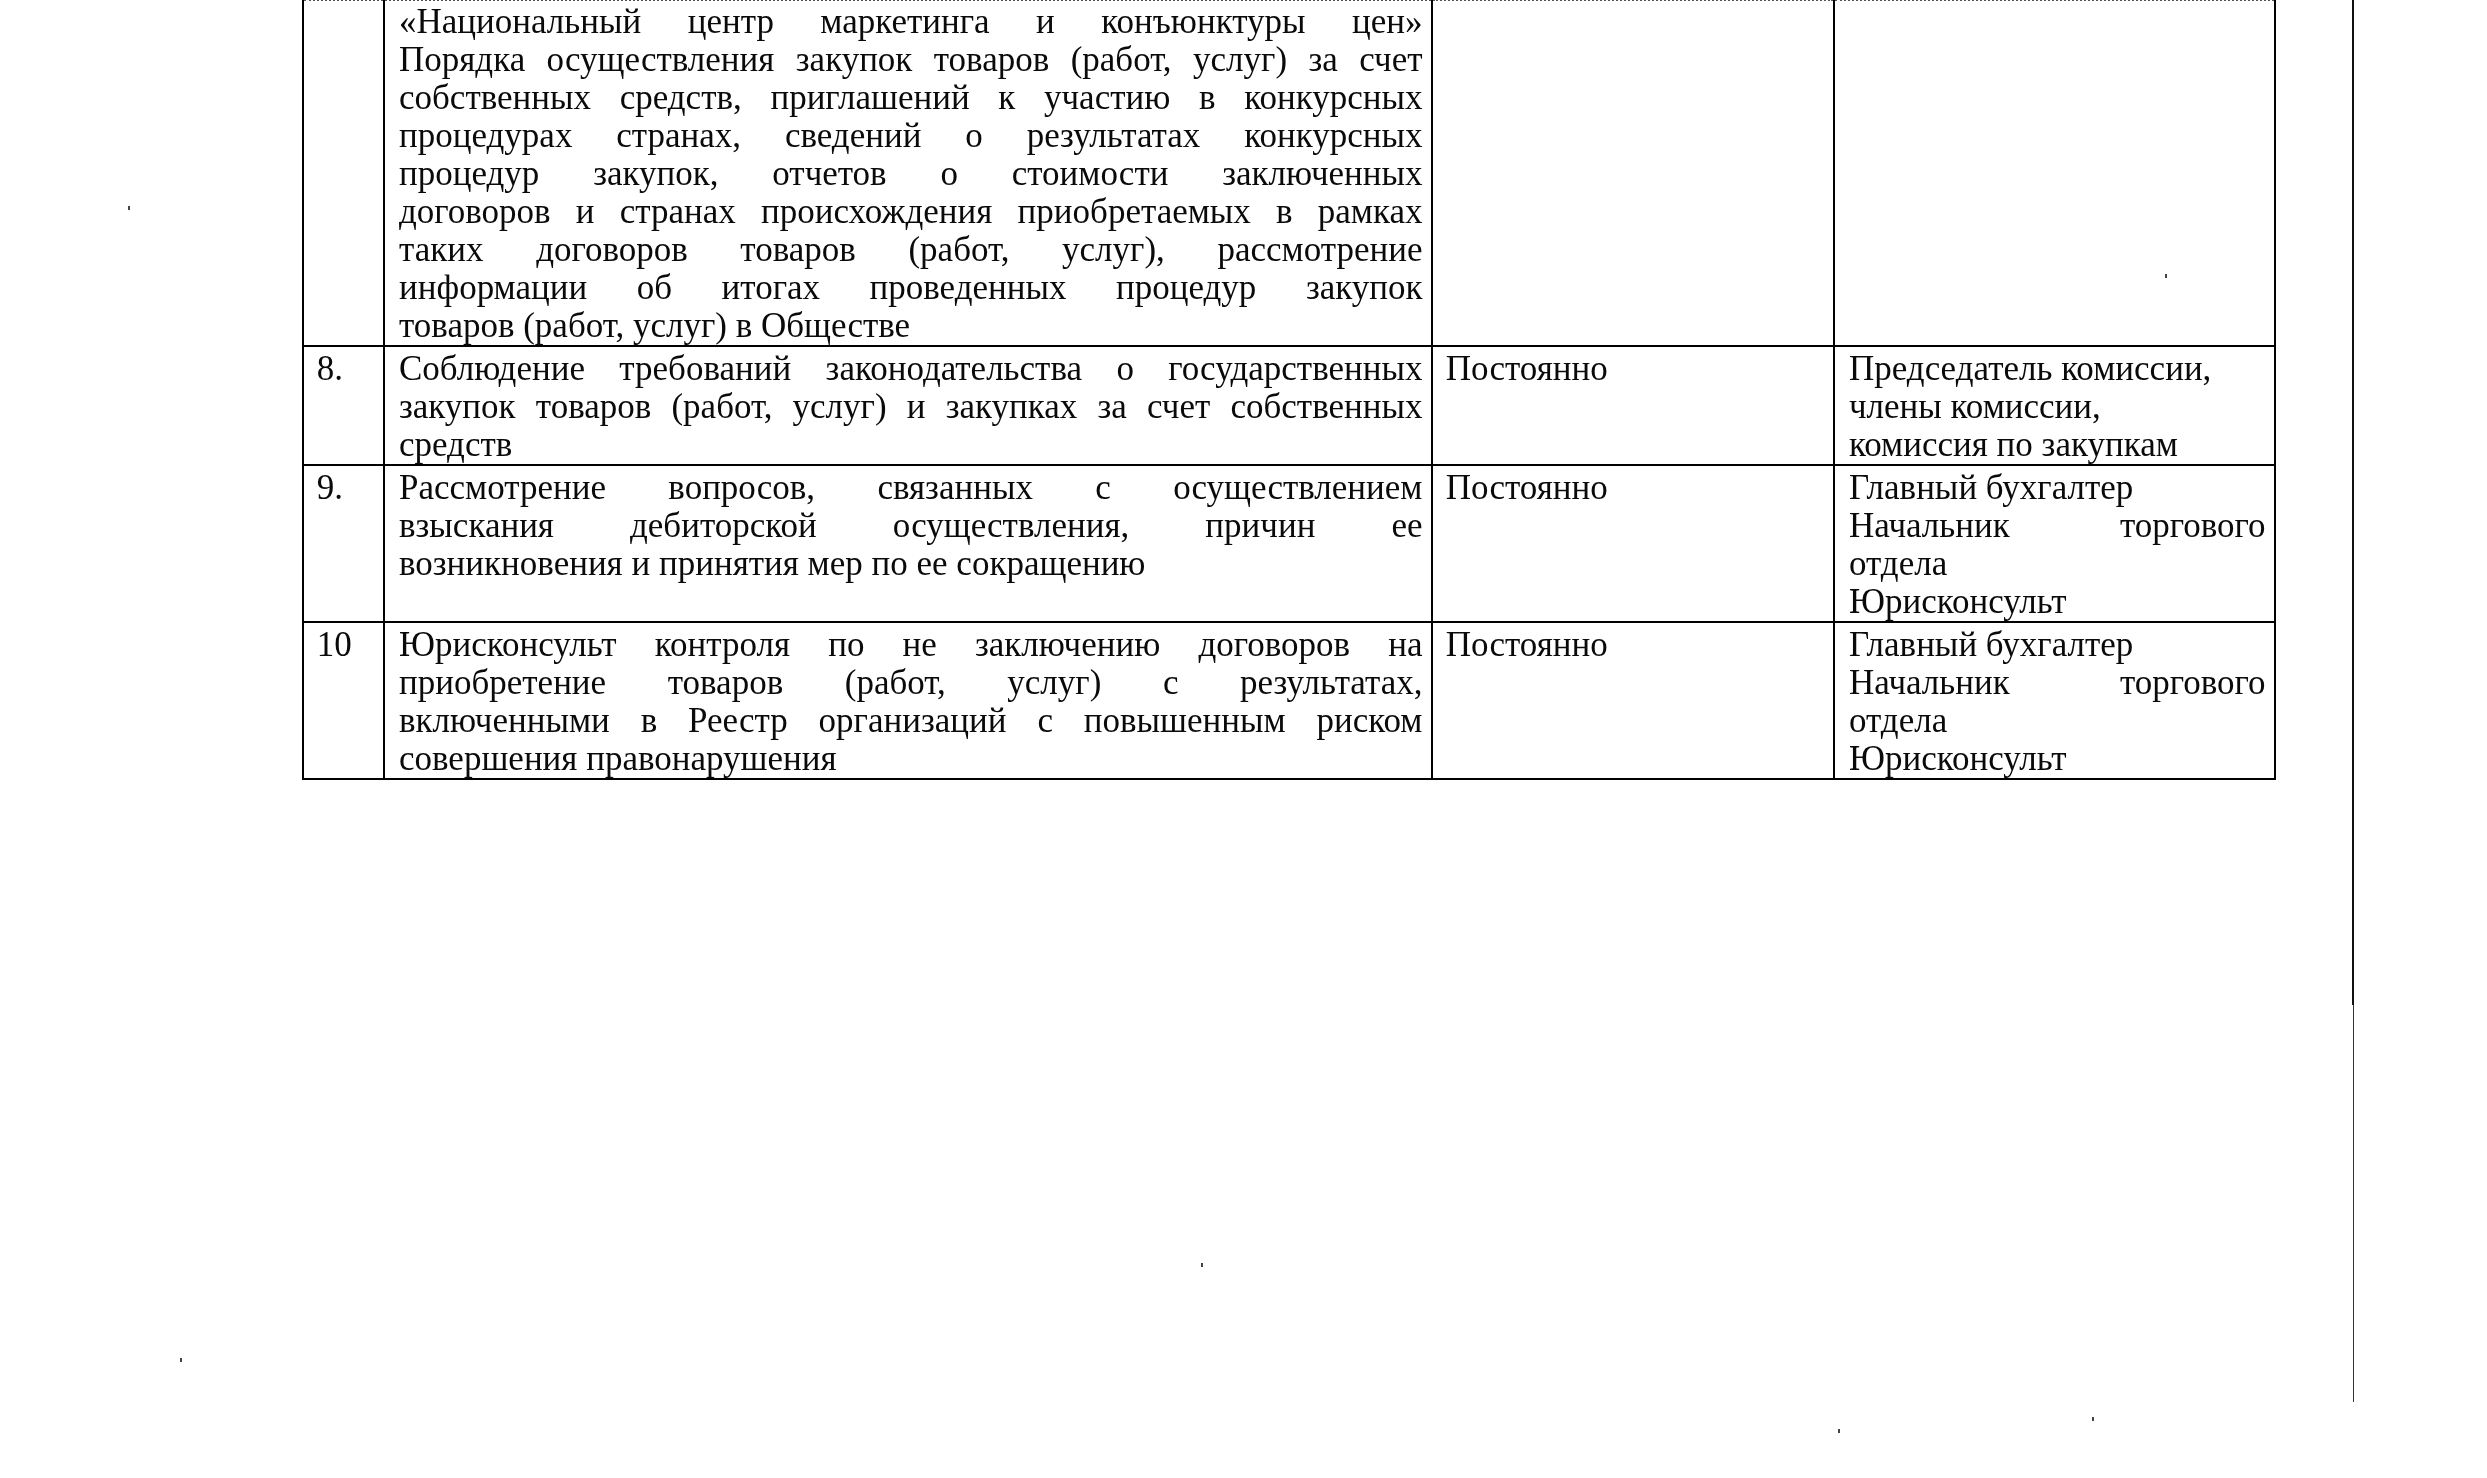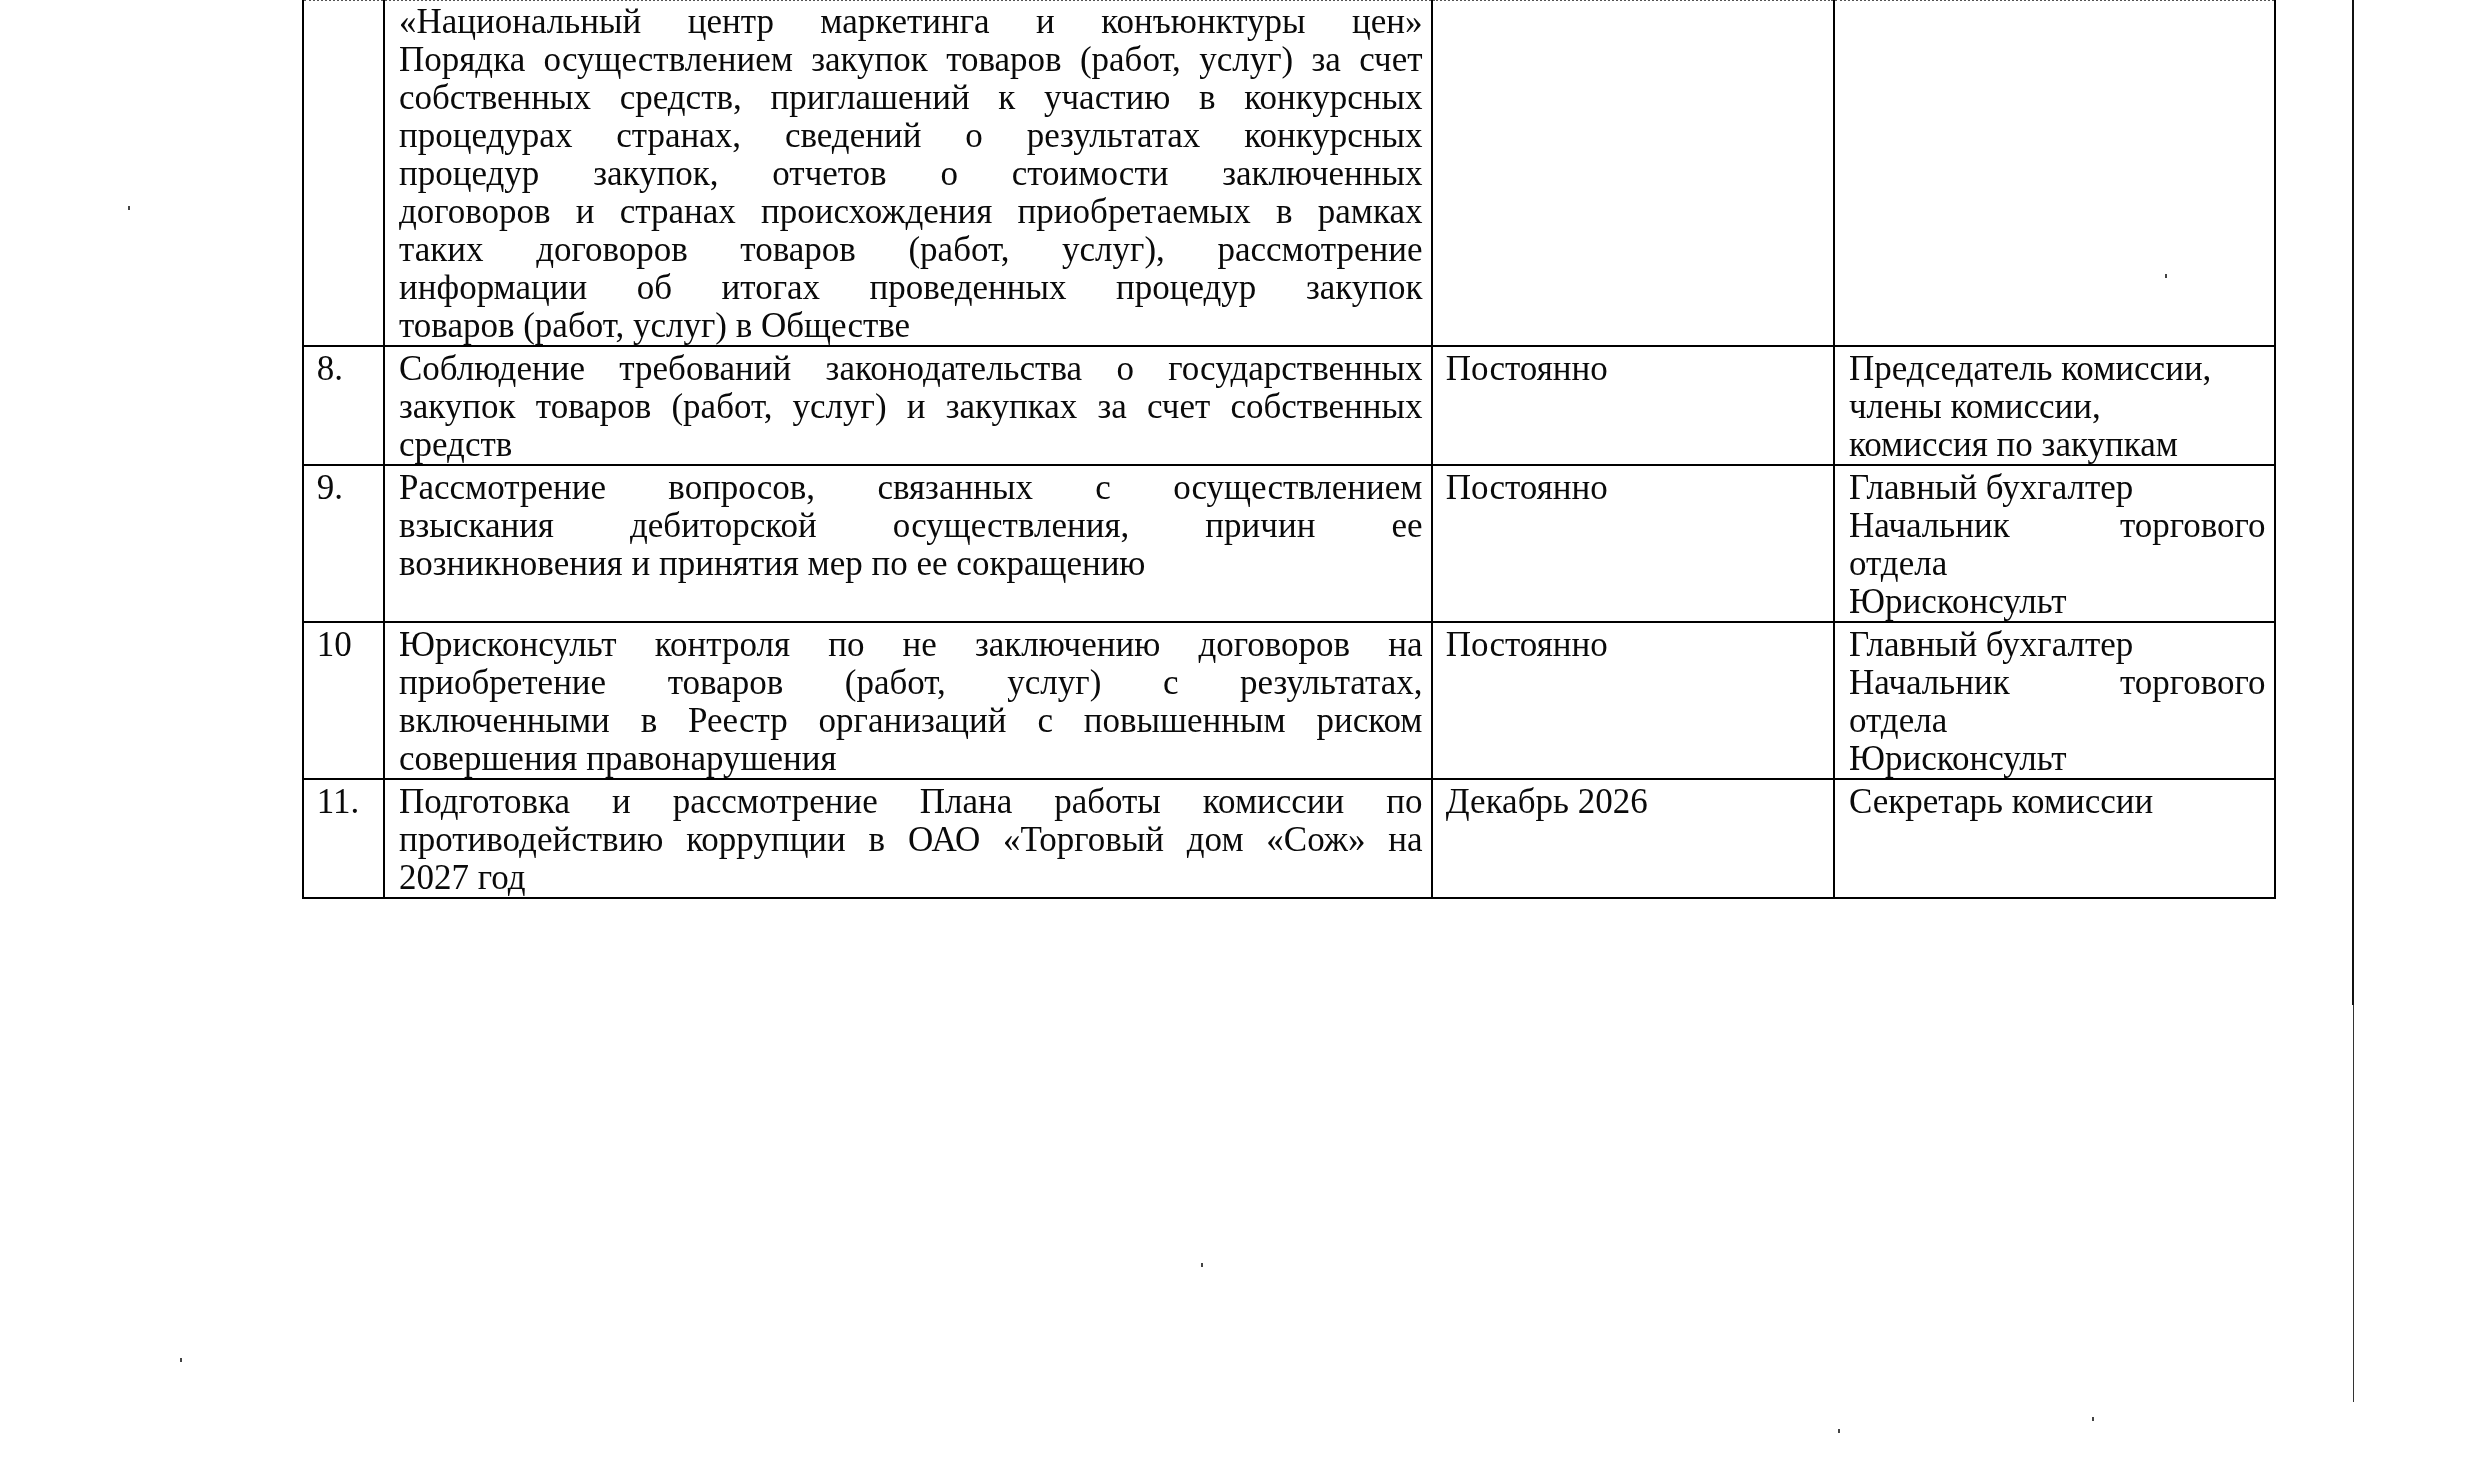--- a/index.html
+++ b/index.html
@@ -101,21 +101,21 @@
       <col style="width:1048px">
       <col style="width:402px">
       <col style="width:441px">
     </colgroup>
     <tbody>
 
       <tr class="first" style="height:343px">
         <td class="num"></td>
         <td class="desc">
           <span class="cell-line">«Национальный центр маркетинга и конъюнктуры цен»</span>
-          <span class="cell-line">Порядка осуществлением закупок товаров (работ, услуг) за счет</span>
+          <span class="cell-line">Порядка осуществления закупок товаров (работ, услуг) за счет</span>
           <span class="cell-line">собственных средств, приглашений к участию в конкурсных</span>
           <span class="cell-line">процедурах странах, сведений о результатах конкурсных</span>
           <span class="cell-line">процедур закупок, отчетов о стоимости заключенных</span>
           <span class="cell-line">договоров и странах происхождения приобретаемых в рамках</span>
           <span class="cell-line">таких договоров товаров (работ, услуг), рассмотрение</span>
           <span class="cell-line">информации об итогах проведенных процедур закупок</span>
           <span class="cell-line last">товаров (работ, услуг) в Обществе</span>
         </td>
         <td class="term"></td>
         <td class="resp"></td>
@@ -162,32 +162,20 @@
         </td>
         <td class="term">Постоянно</td>
         <td class="resp">
           <span class="cell-line last">Главный бухгалтер</span>
           <span class="cell-line">Начальник торгового</span>
           <span class="cell-line last">отдела</span>
           <span class="cell-line last">Юрисконсульт</span>
         </td>
       </tr>
 
-      <tr style="height:116px">
-        <td class="num">11.</td>
-        <td class="desc">
-          <span class="cell-line">Подготовка и рассмотрение Плана работы комиссии по</span>
-          <span class="cell-line">противодействию коррупции в ОАО «Торговый дом «Сож» на</span>
-          <span class="cell-line last">2027 год</span>
-        </td>
-        <td class="term">Декабрь 2026</td>
-        <td class="resp">
-          <span class="cell-line last">Секретарь комиссии</span>
-        </td>
-      </tr>
     </tbody>
   </table>
 
   <div class="scan-edge"></div>
   <div class="scan-edge-thin"></div>
 
   <div class="speck" style="left:180px;top:1358px;"></div>
 
   <div class="speck" style="left:1201px;top:1263px;"></div>
   <div class="speck" style="left:2092px;top:1417px;"></div>

